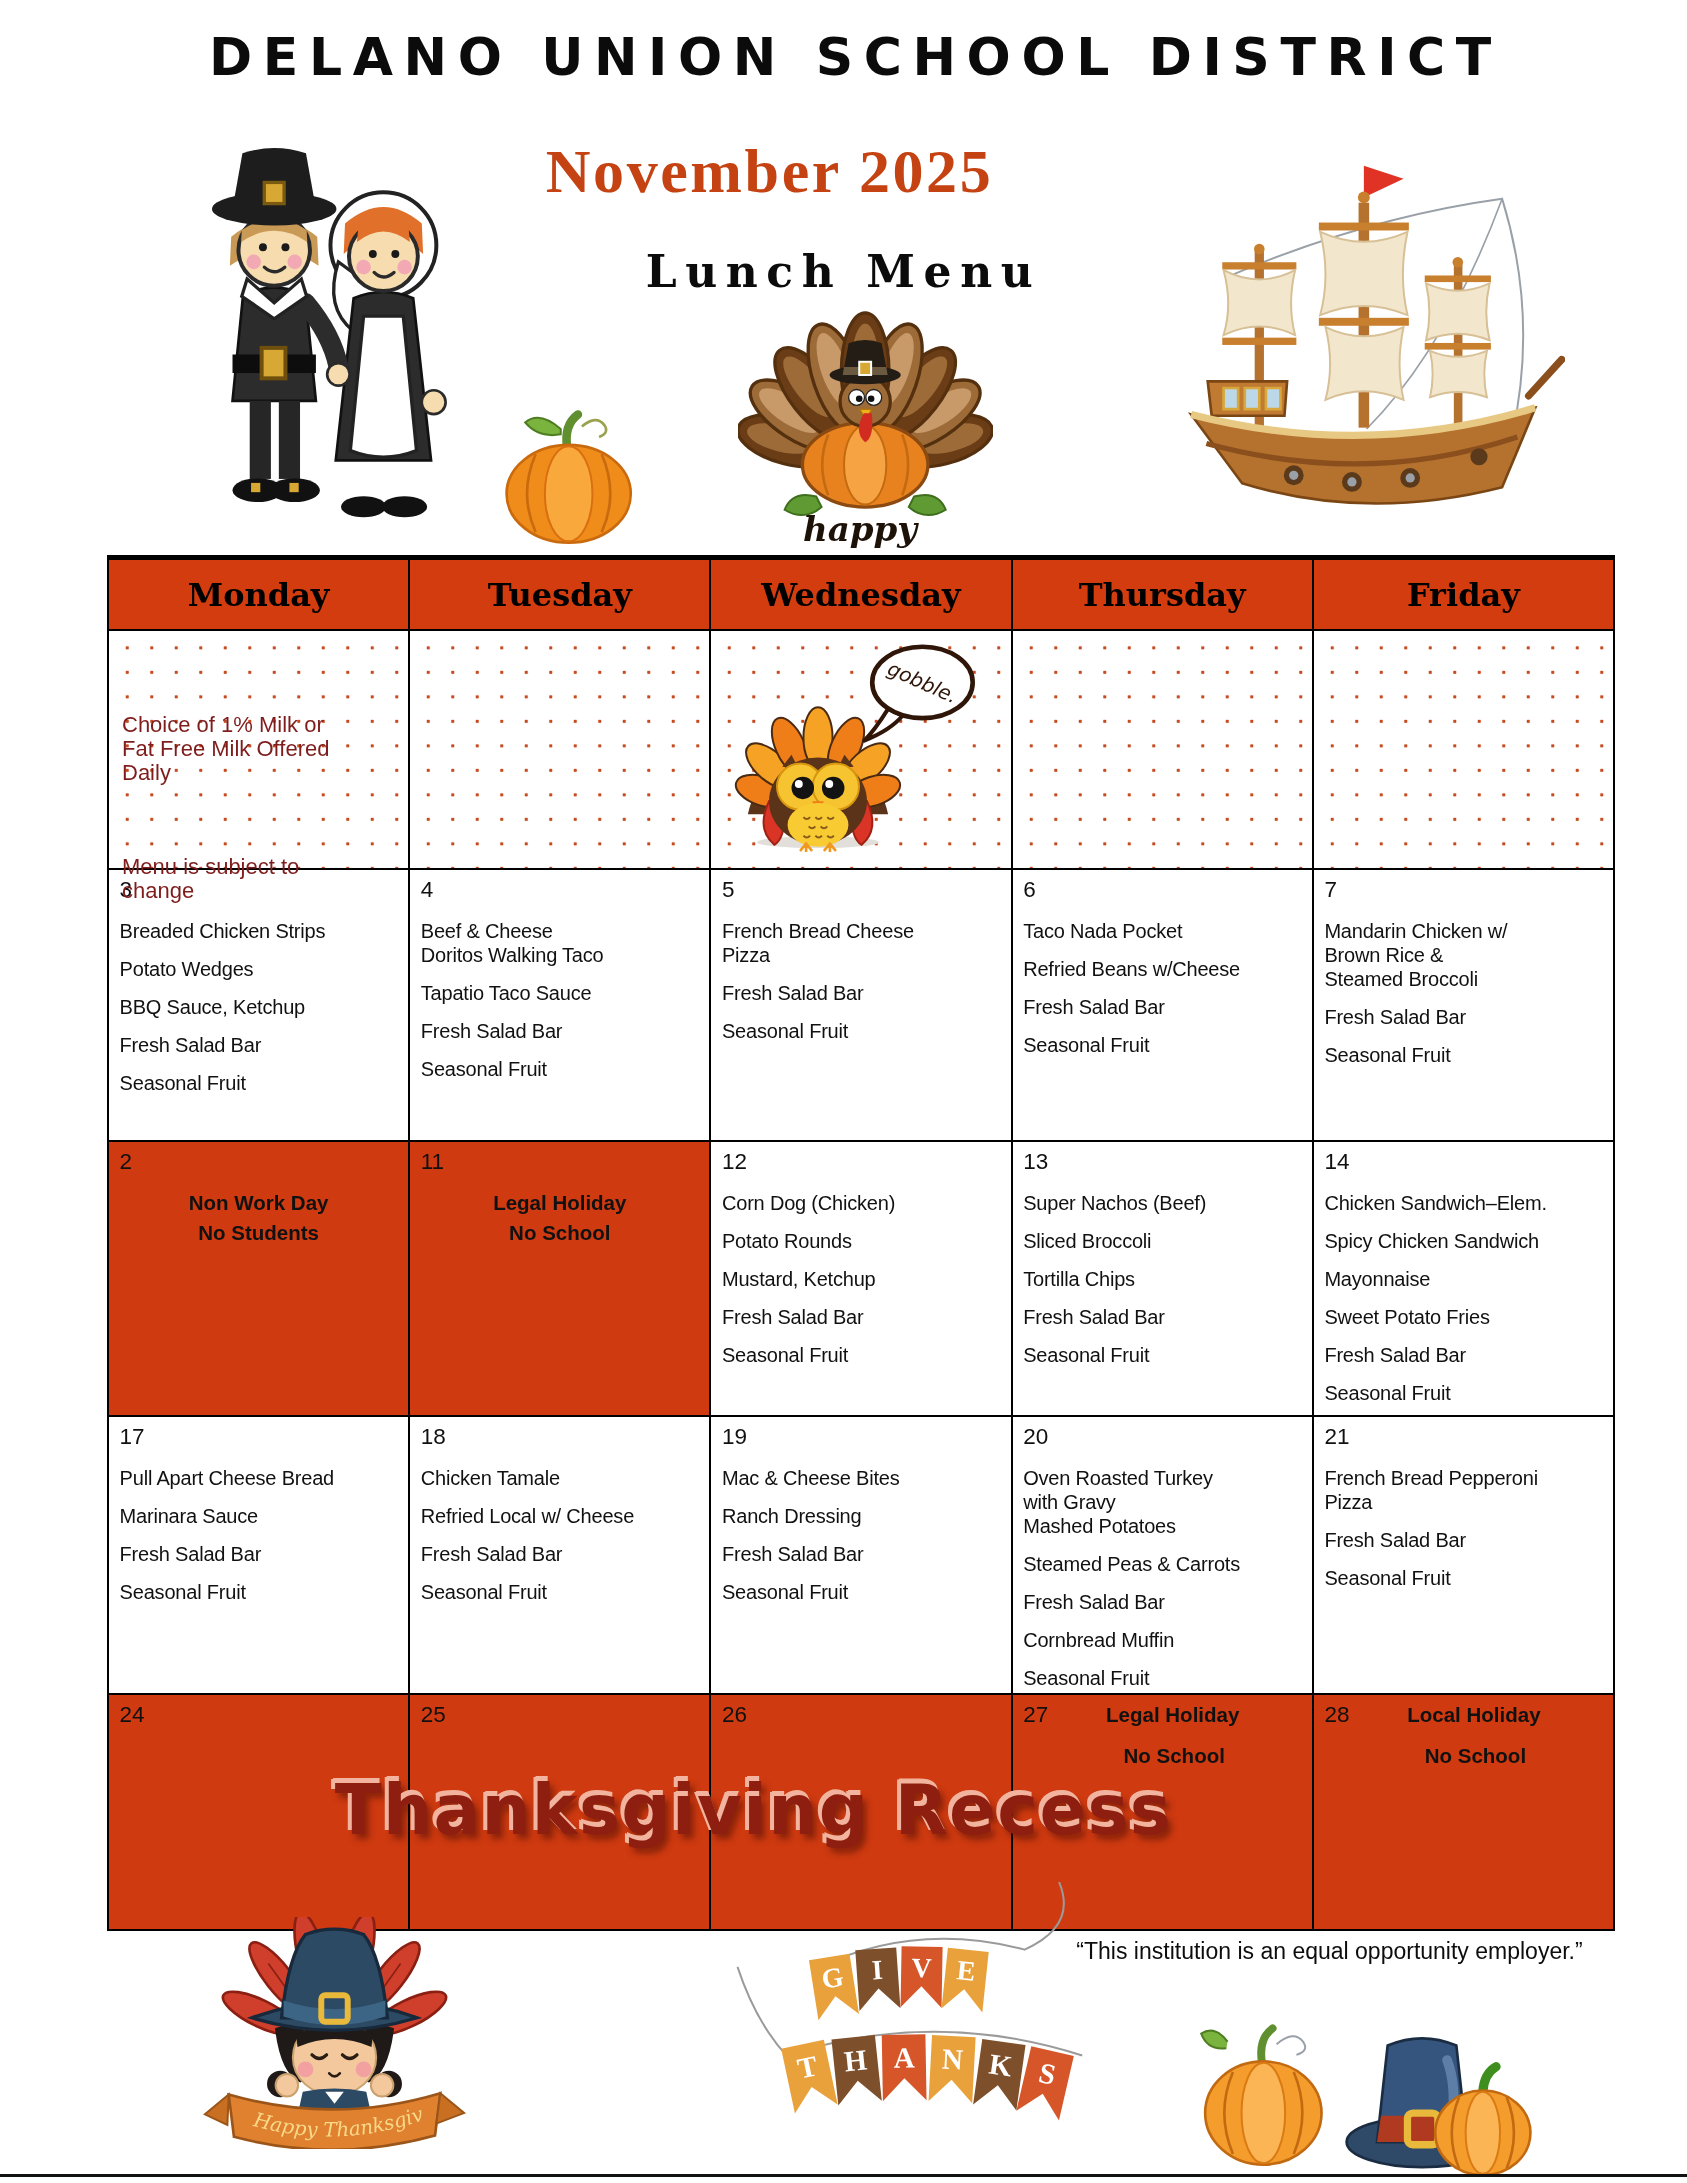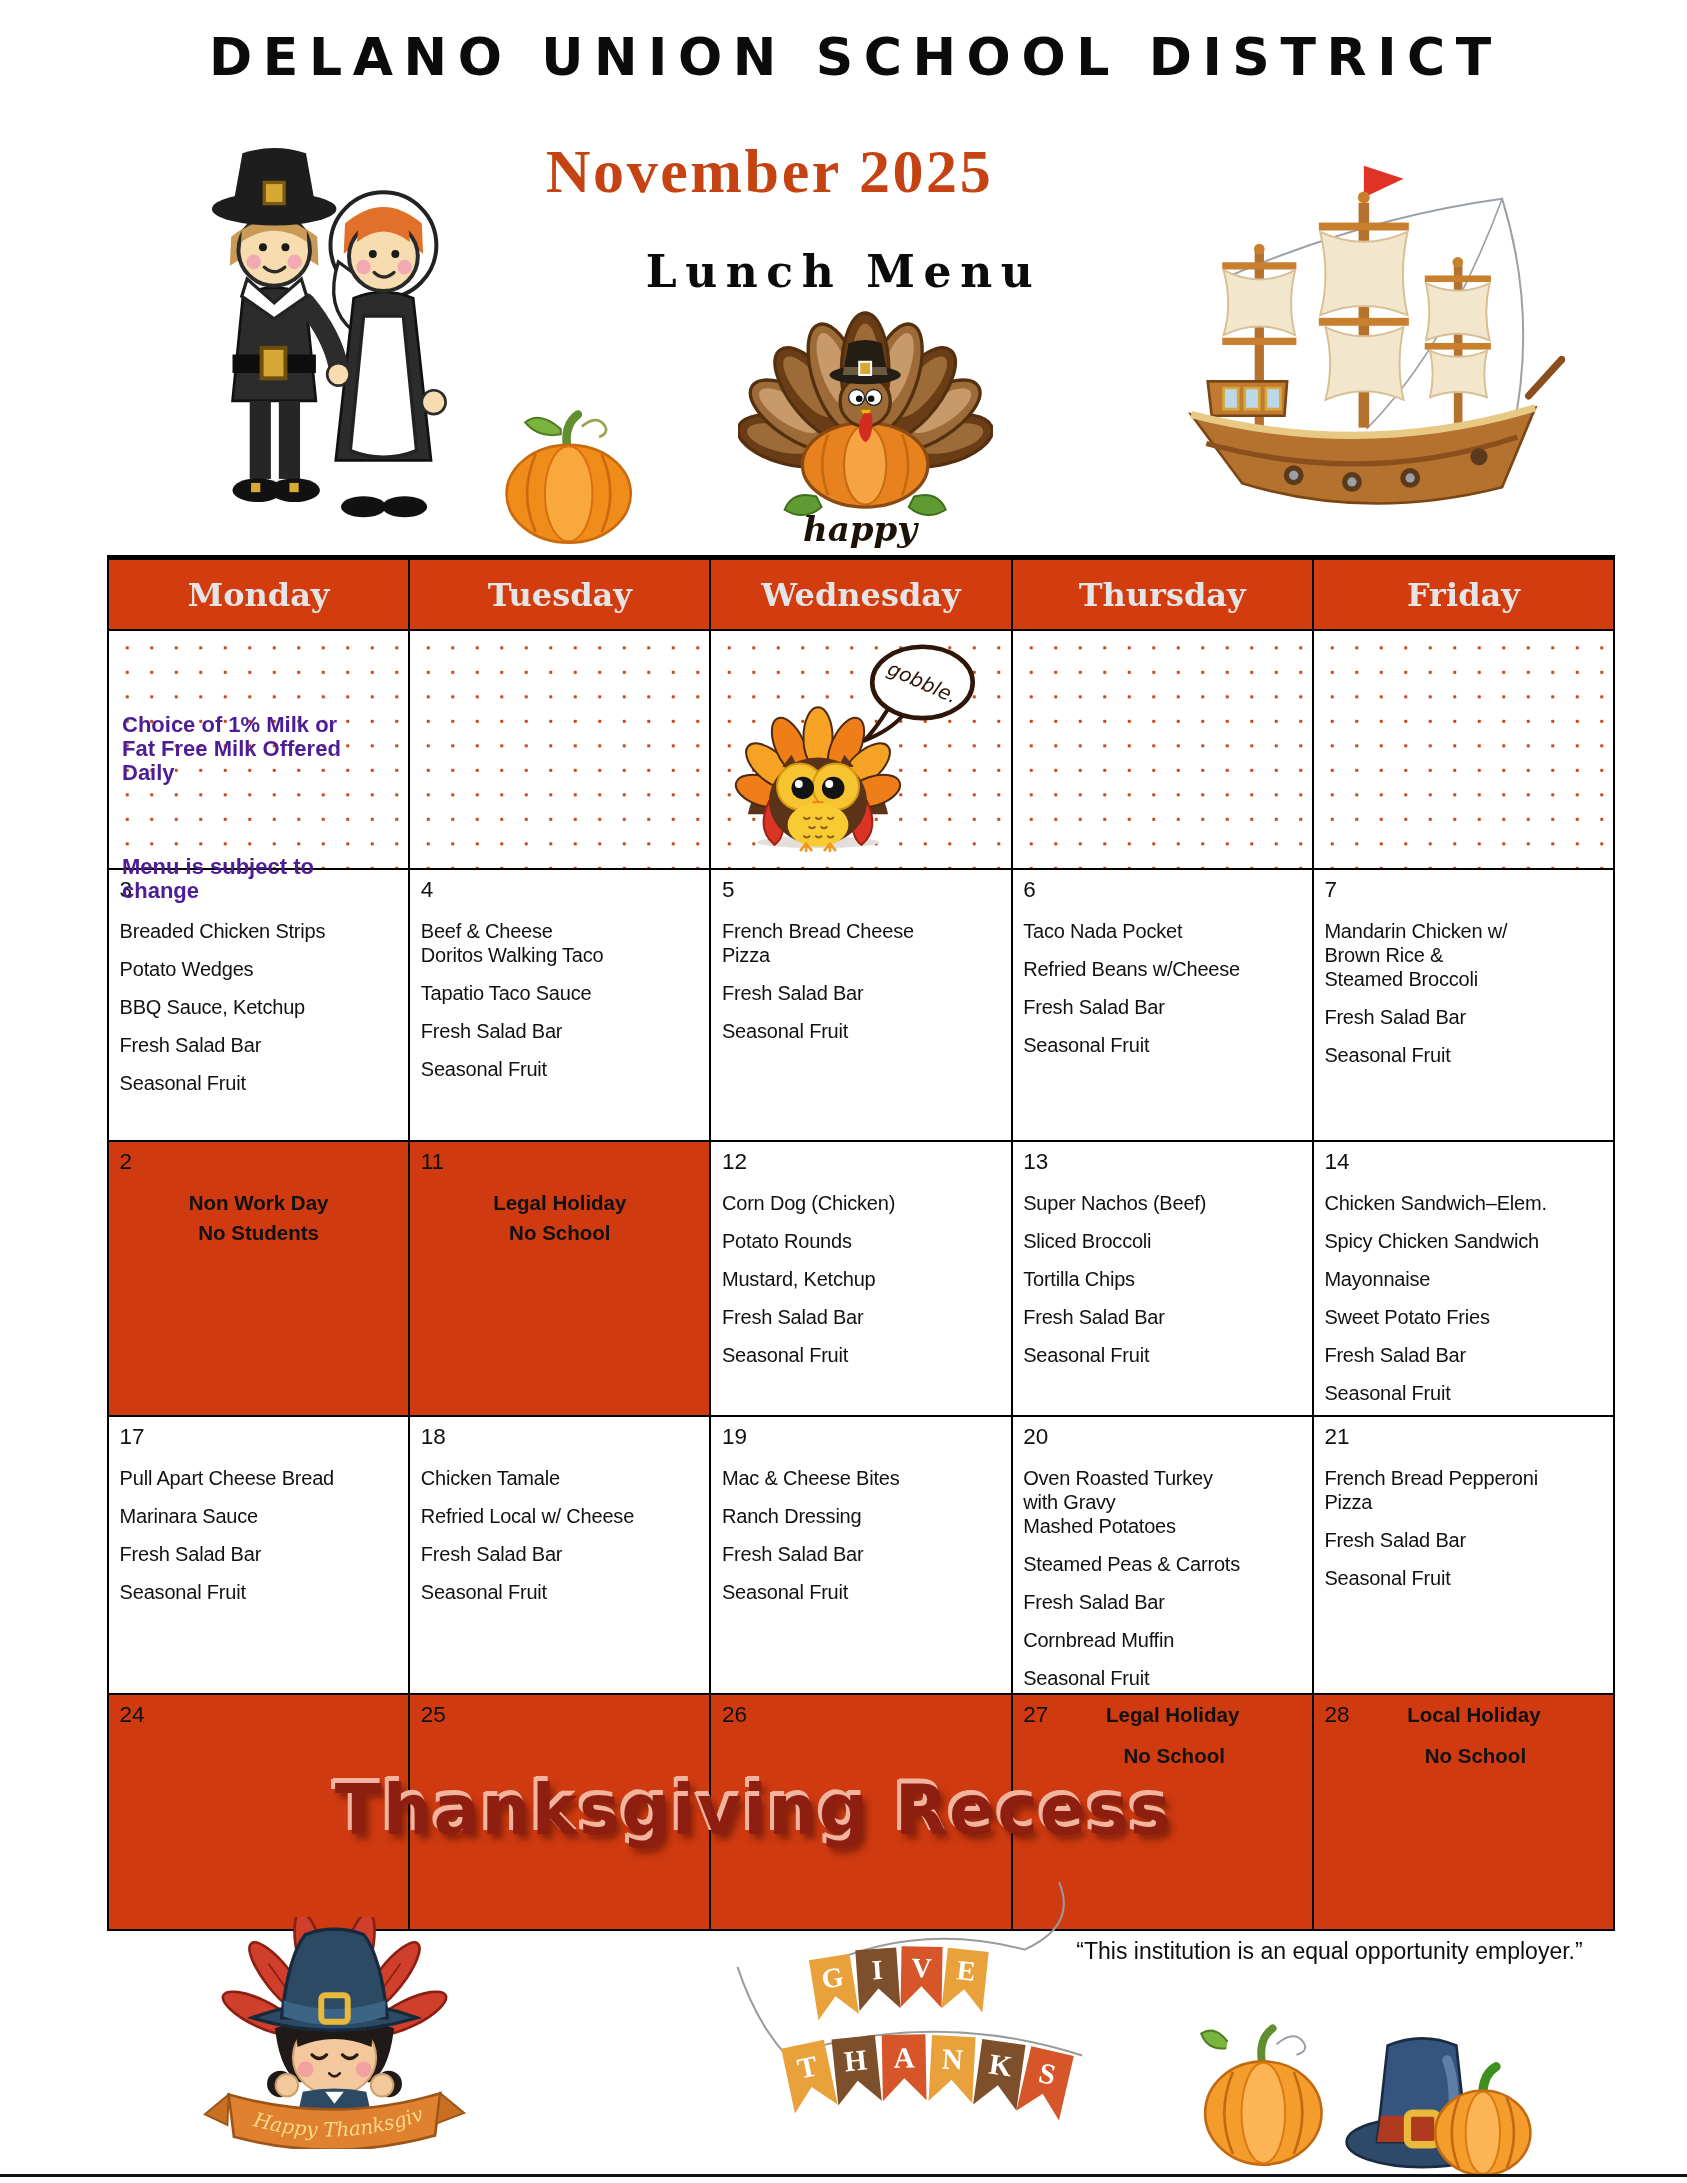--- a/index.html
+++ b/index.html
@@ -16,35 +16,35 @@
     font-family:"DejaVu Serif",serif;font-weight:bold;font-size:44px;letter-spacing:8.6px;color:#0b0b0b;}
   .turkey-script{left:675px;top:509px;width:370px;text-align:center;
     font-family:"DejaVu Serif",serif;font-style:italic;font-weight:bold;font-size:34px;color:#1d1208;}
 
   
   .cal{left:107px;top:555px;width:1508px;height:1376px;box-sizing:border-box;
     display:grid;grid-template-columns:repeat(5,1fr);
     grid-template-rows:69px 237px 270px 273px 276px 234px;
     gap:2px;background:#000;border:2.6px solid #000;border-top-width:5.3px;}
   .hcell{background:#d23c0e;display:flex;align-items:center;justify-content:center;}
-  .hcell span{font-family:"DejaVu Serif",serif;font-weight:bold;font-size:32px;color:#e5e5e5;}
+  .hcell span{font-family:"DejaVu Serif",serif;font-weight:bold;font-size:32px;color:#000000;}
   .icell{background-color:#fff;
     background-image:radial-gradient(circle,#c64a1e 1.6px,transparent 2px);
     background-size:24.5px 24.5px;background-position:6px 4.6px;}
   .cell{background:#fff;padding:6.6px 10.6px 5.3px 10.6px;overflow:hidden;}
   .cell.holiday{background:#cf3a10;}
   .cellhead{display:flex;align-items:baseline;margin-bottom:16px;}
   .date-num{font-size:22.5px;color:#101010;}
   .holiday-title{flex:1;text-align:center;font-weight:bold;font-size:20.5px;padding-right:4px;}
   .no-school{text-align:center;padding-left:24px;font-weight:bold;font-size:20.5px;margin-top:13.2px;}
   .center-line{text-align:center;font-weight:bold;font-size:20.5px;margin-top:6px;}
   .menu-item{font-size:20px;line-height:1.2;margin-bottom:14px;white-space:pre-line;letter-spacing:-0.2px;}
 
   
-  .notes{left:122px;top:689px;width:278px;color:#4c1d95;font-weight:bold;
+  .notes{left:122px;top:689px;width:278px;color:#7f1d1d;font-weight:normal;
     font-size:22px;line-height:24px;white-space:pre-line;}
   .notes .n2{margin-top:46px;}
 
   
   .owl-wrap{left:732px;top:700px;width:172px;height:152px;}
   .bubble-wrap{left:859px;top:640px;width:119px;height:116px;}
 
   
   .recess{left:107px;top:1770px;width:1293px;text-align:center;
     font-family:"DejaVu Sans",sans-serif;font-weight:bold;font-size:69px;letter-spacing:1.3px;color:#8e1f10;

